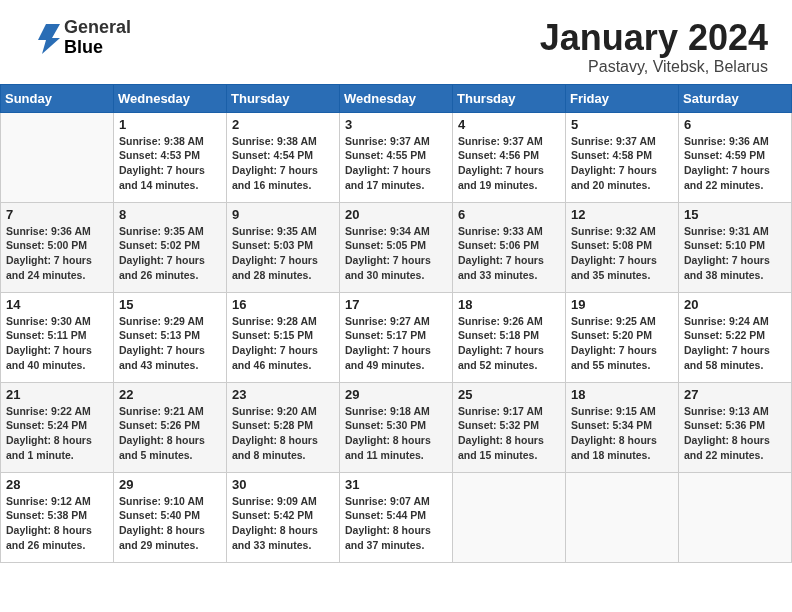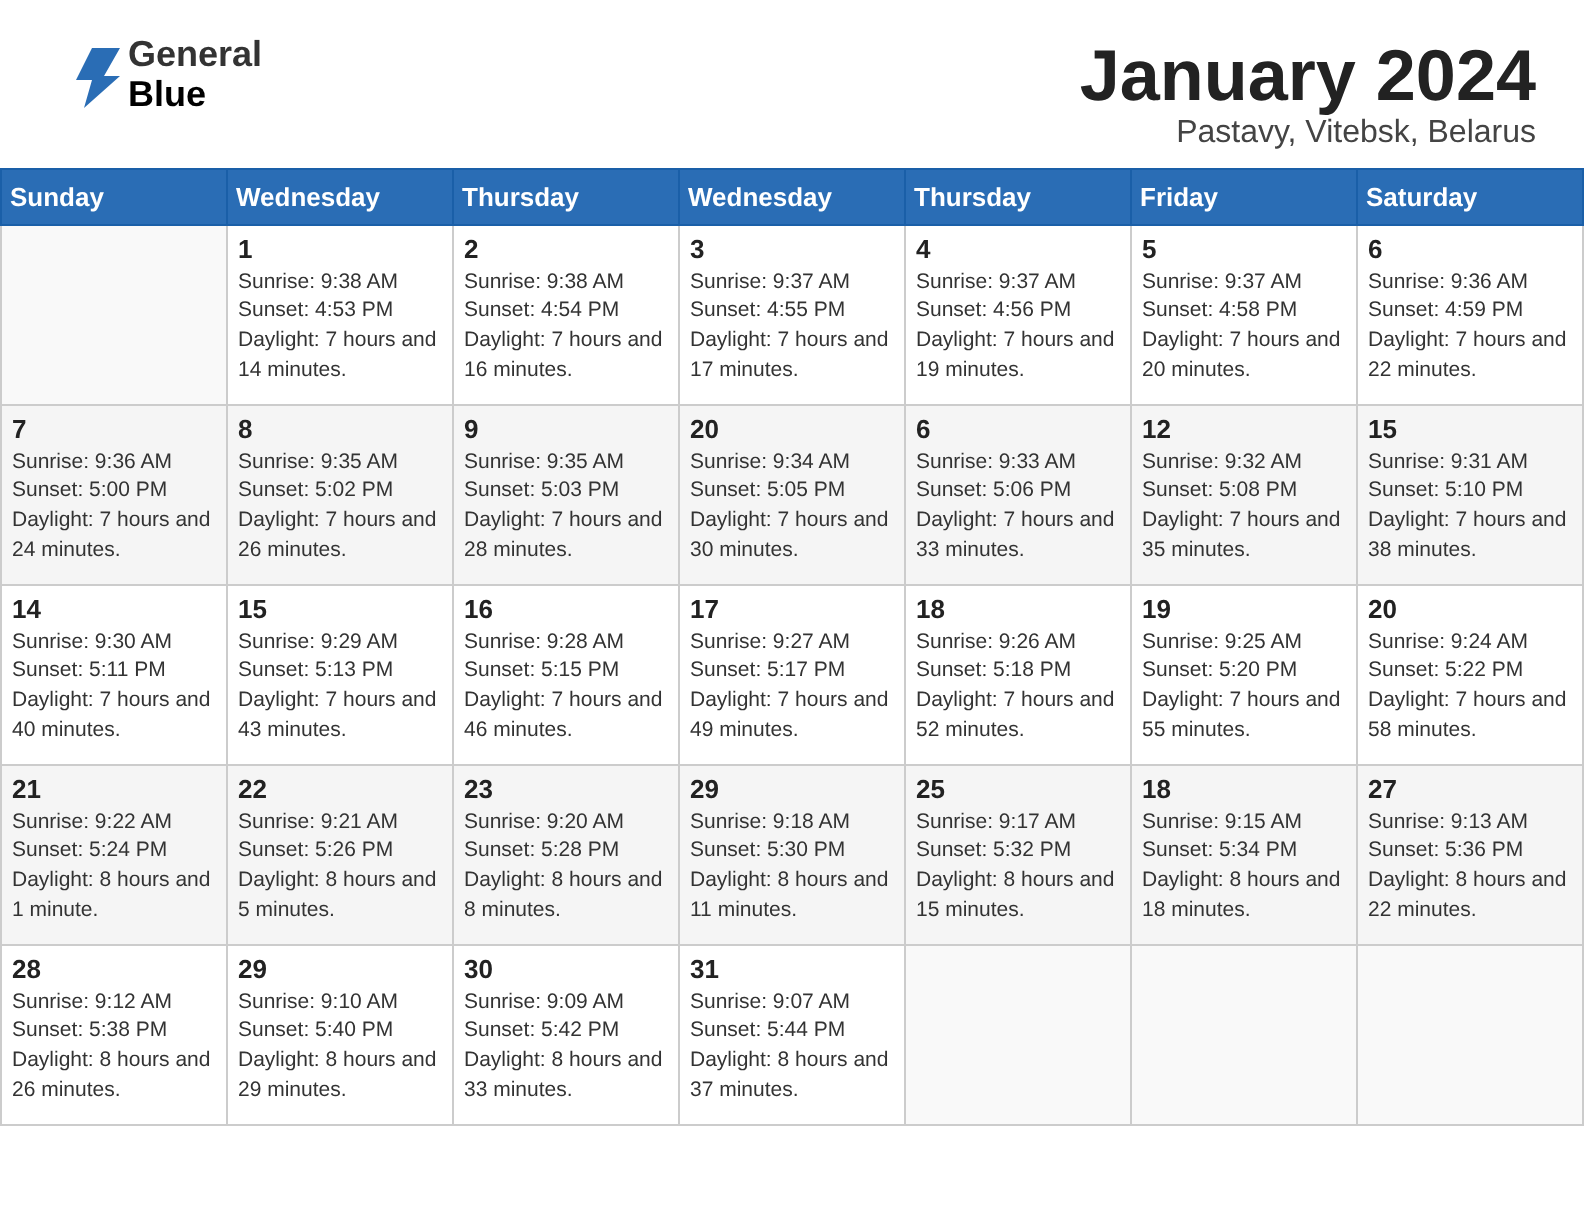--- a/index.html
+++ b/index.html
@@ -82,20 +82,21 @@
       font-size: 13px;
       font-weight: bold;
       color: #222;
       display: block;
       margin-bottom: 2px;
     }
     .day-info {
       font-size: 10.5px;
       color: #333;
       line-height: 1.4;
+      font-weight: bold;
     }
     .row-shaded td {
       background: #f5f5f5;
     }
     .row-white td {
       background: #fff;
     }
     .empty-cell {
       background: #f9f9f9 !important;
     }

